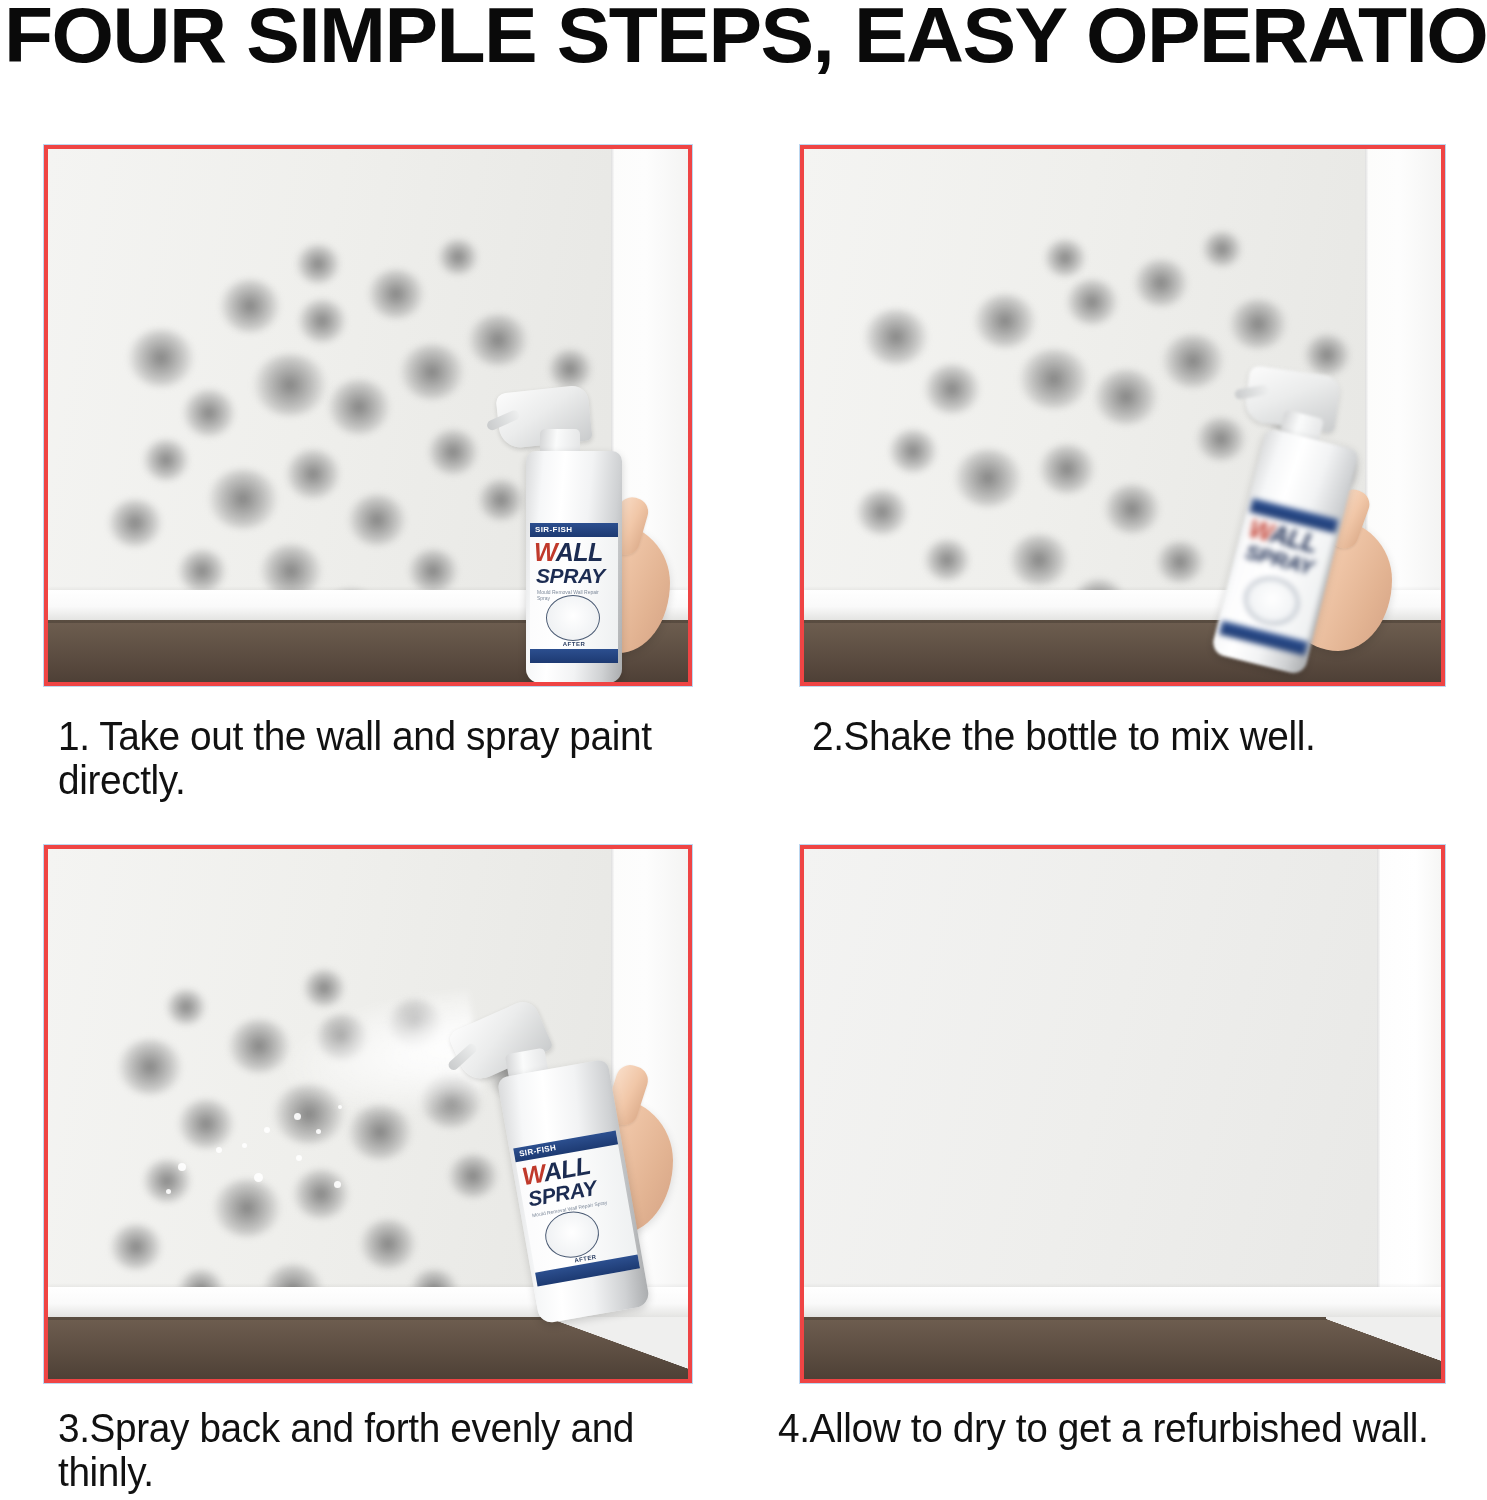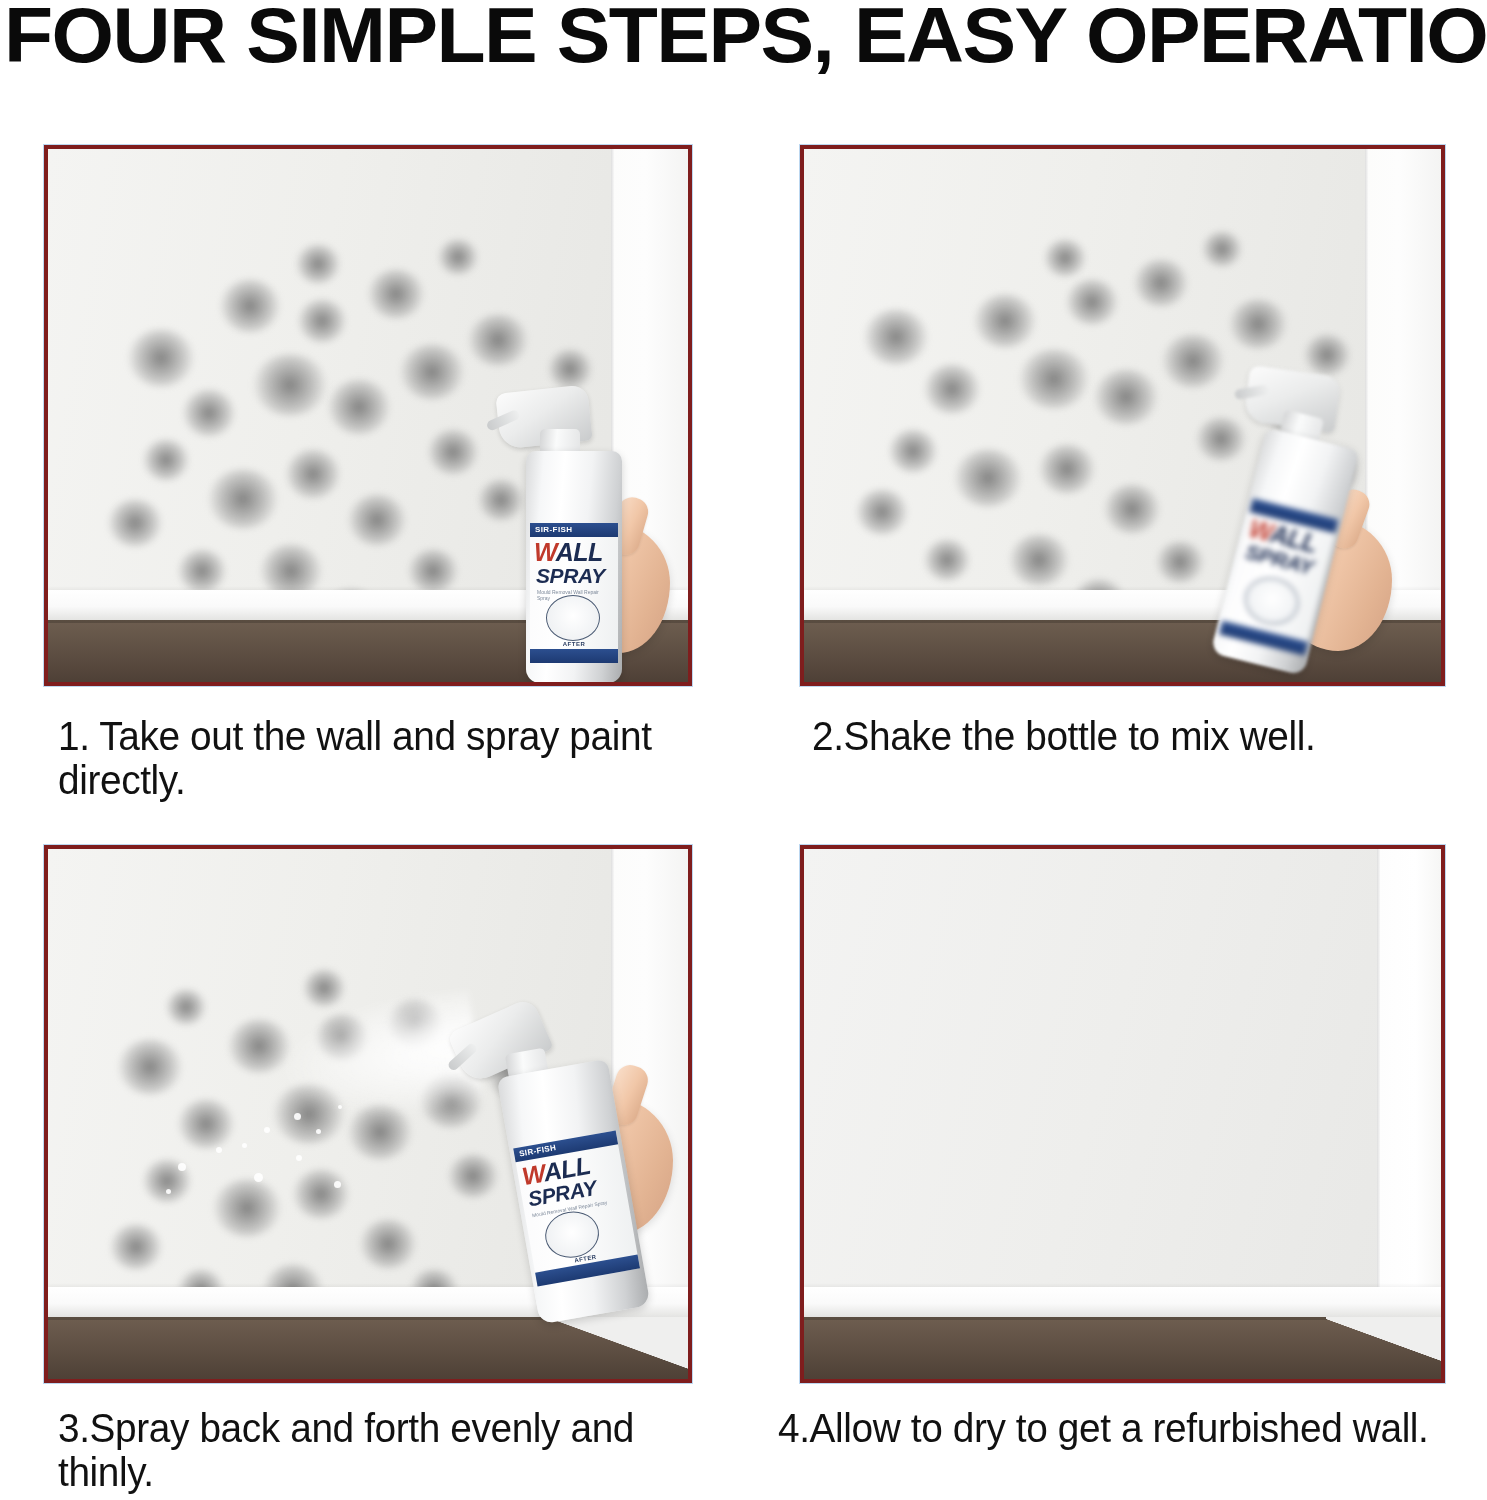--- a/index.html
+++ b/index.html
@@ -48,21 +48,21 @@
   .step-2 { left: 800px; top: 145px;  width: 645px; height: 541px; }
   .step-3 { left: 44px;  top: 845px;  width: 648px; height: 538px; }
   .step-4 { left: 800px; top: 845px;  width: 645px; height: 538px; }
 
   .photo {
     position: absolute;
     left: 0; top: 0;
     width: 100%;
     height: 100%;
     box-sizing: border-box;
-    border: 4px solid #7f1d1d;
+    border: 4px solid #ef4444;
     box-shadow: 0 0 0 1px #bcd7f0, inset 0 0 0 1px #cfe4f6;
     overflow: hidden;
     background: #f2f2f0;
   }
 
   
   .wall {
     position: absolute;
     left: 0; top: 0; right: 0; bottom: 0;
     background:

